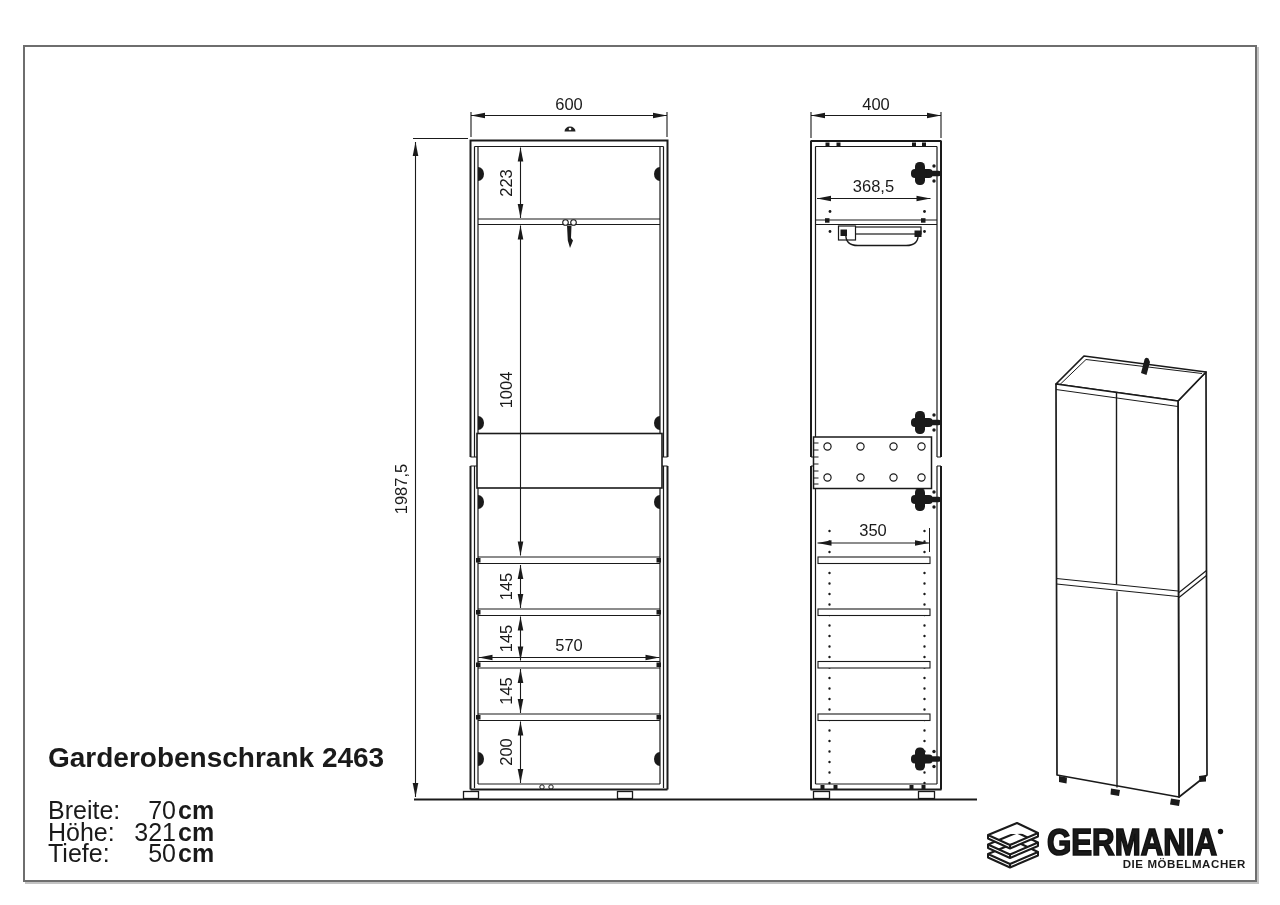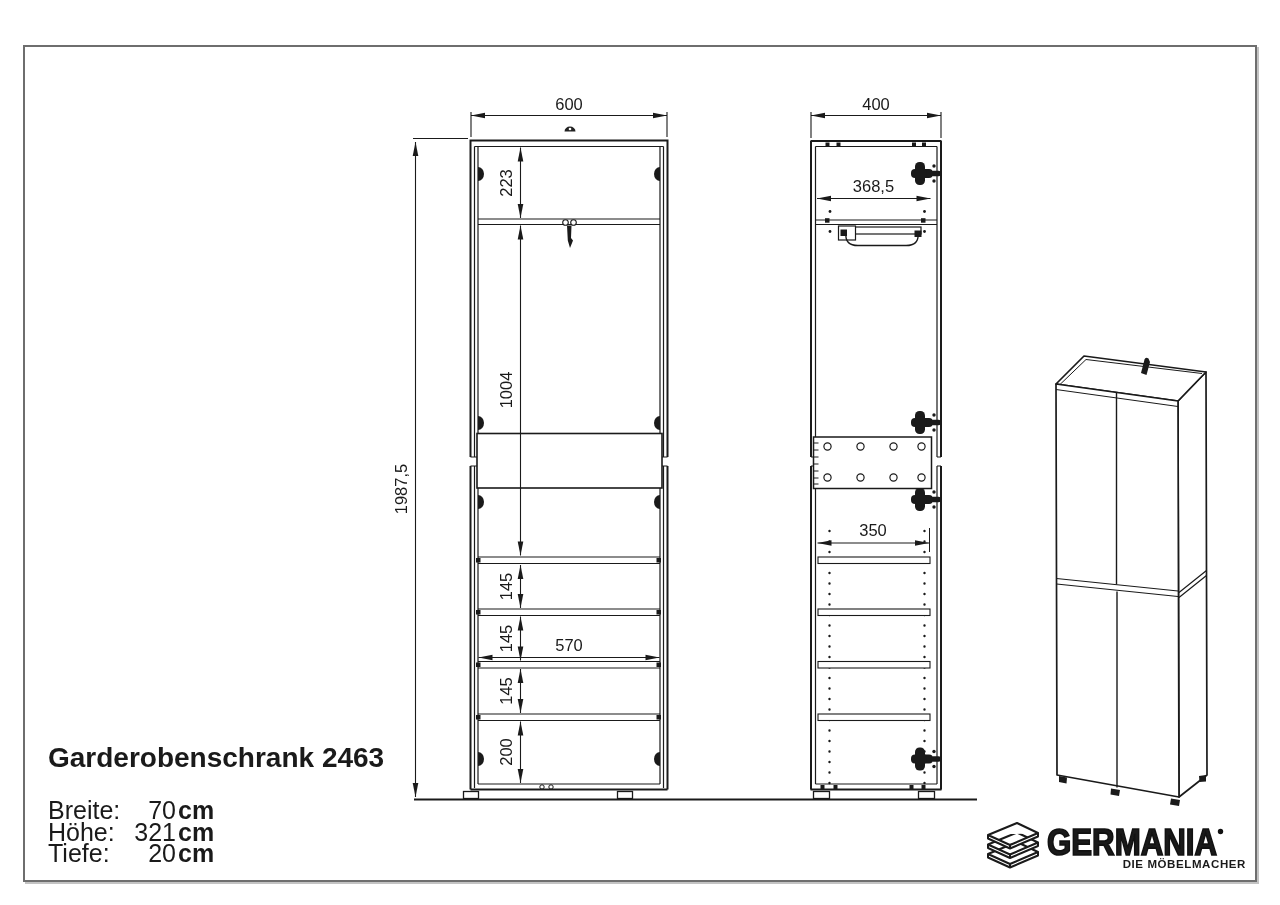--- a/index.html
+++ b/index.html
@@ -247,17 +247,17 @@
       <span class="spec-num">70</span>
       <span class="spec-unit">cm</span>
     </div>
     <div class="spec-row">
       <span class="spec-label">Höhe:</span>
       <span class="spec-num">321</span>
       <span class="spec-unit">cm</span>
     </div>
     <div class="spec-row">
       <span class="spec-label">Tiefe:</span>
-      <span class="spec-num">20</span>
+      <span class="spec-num">50</span>
       <span class="spec-unit">cm</span>
     </div>
   </div>
 </div>
 
 </body></html>

